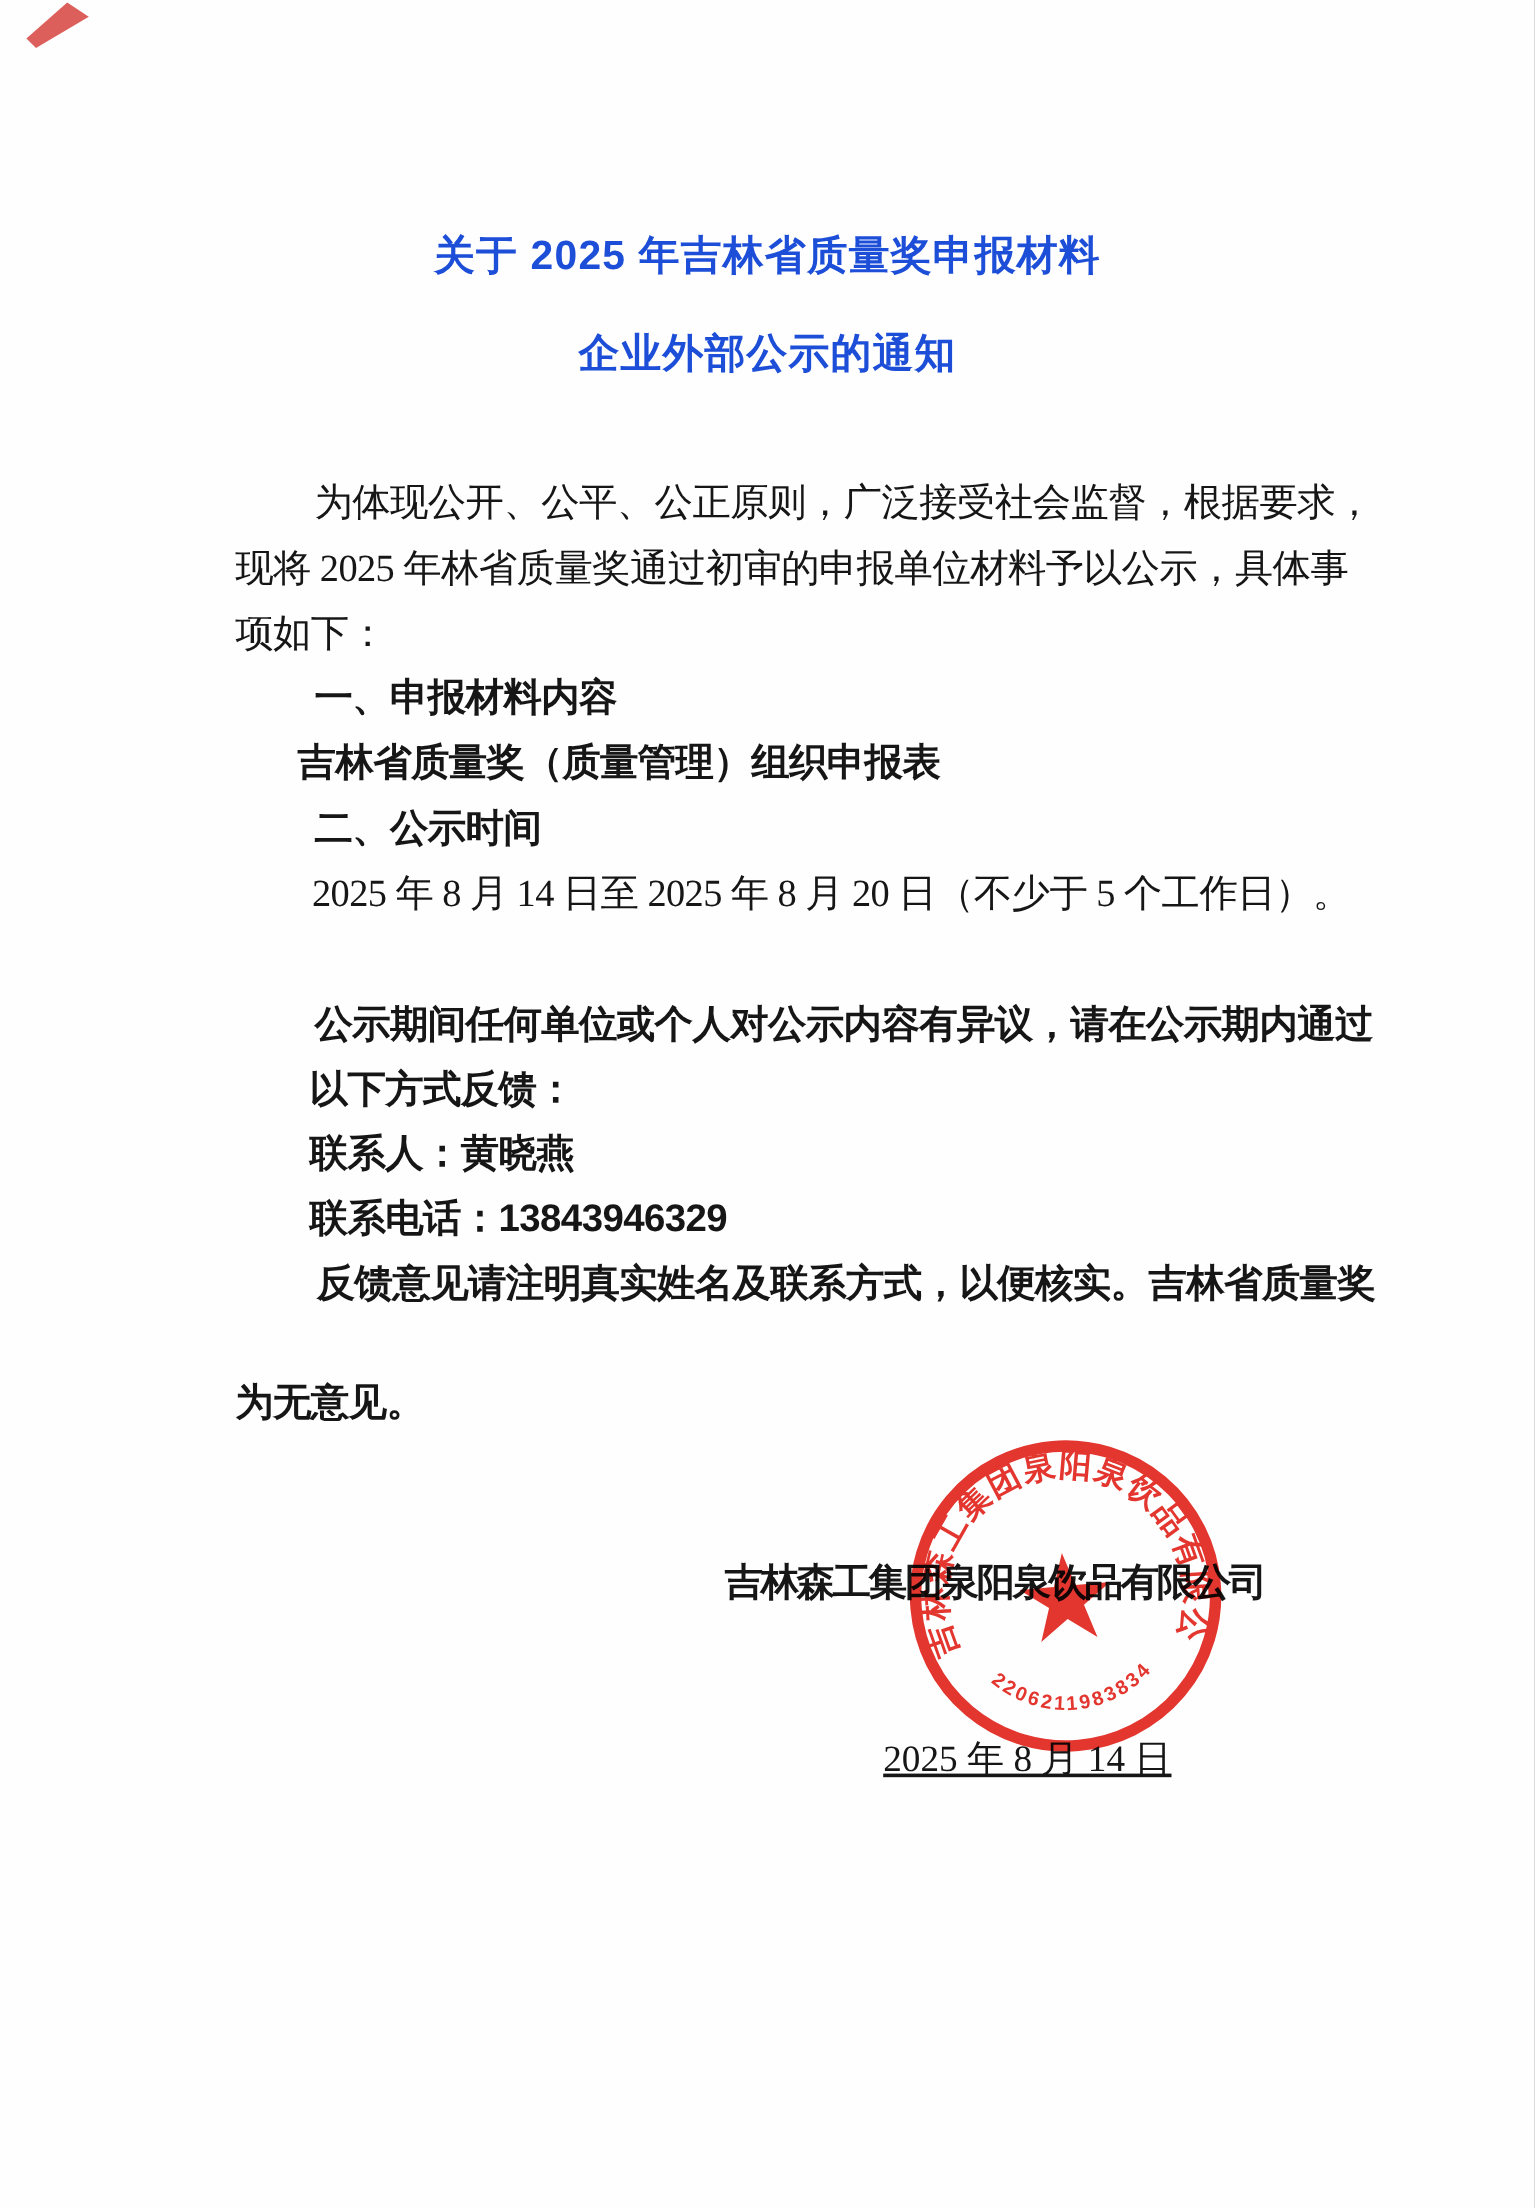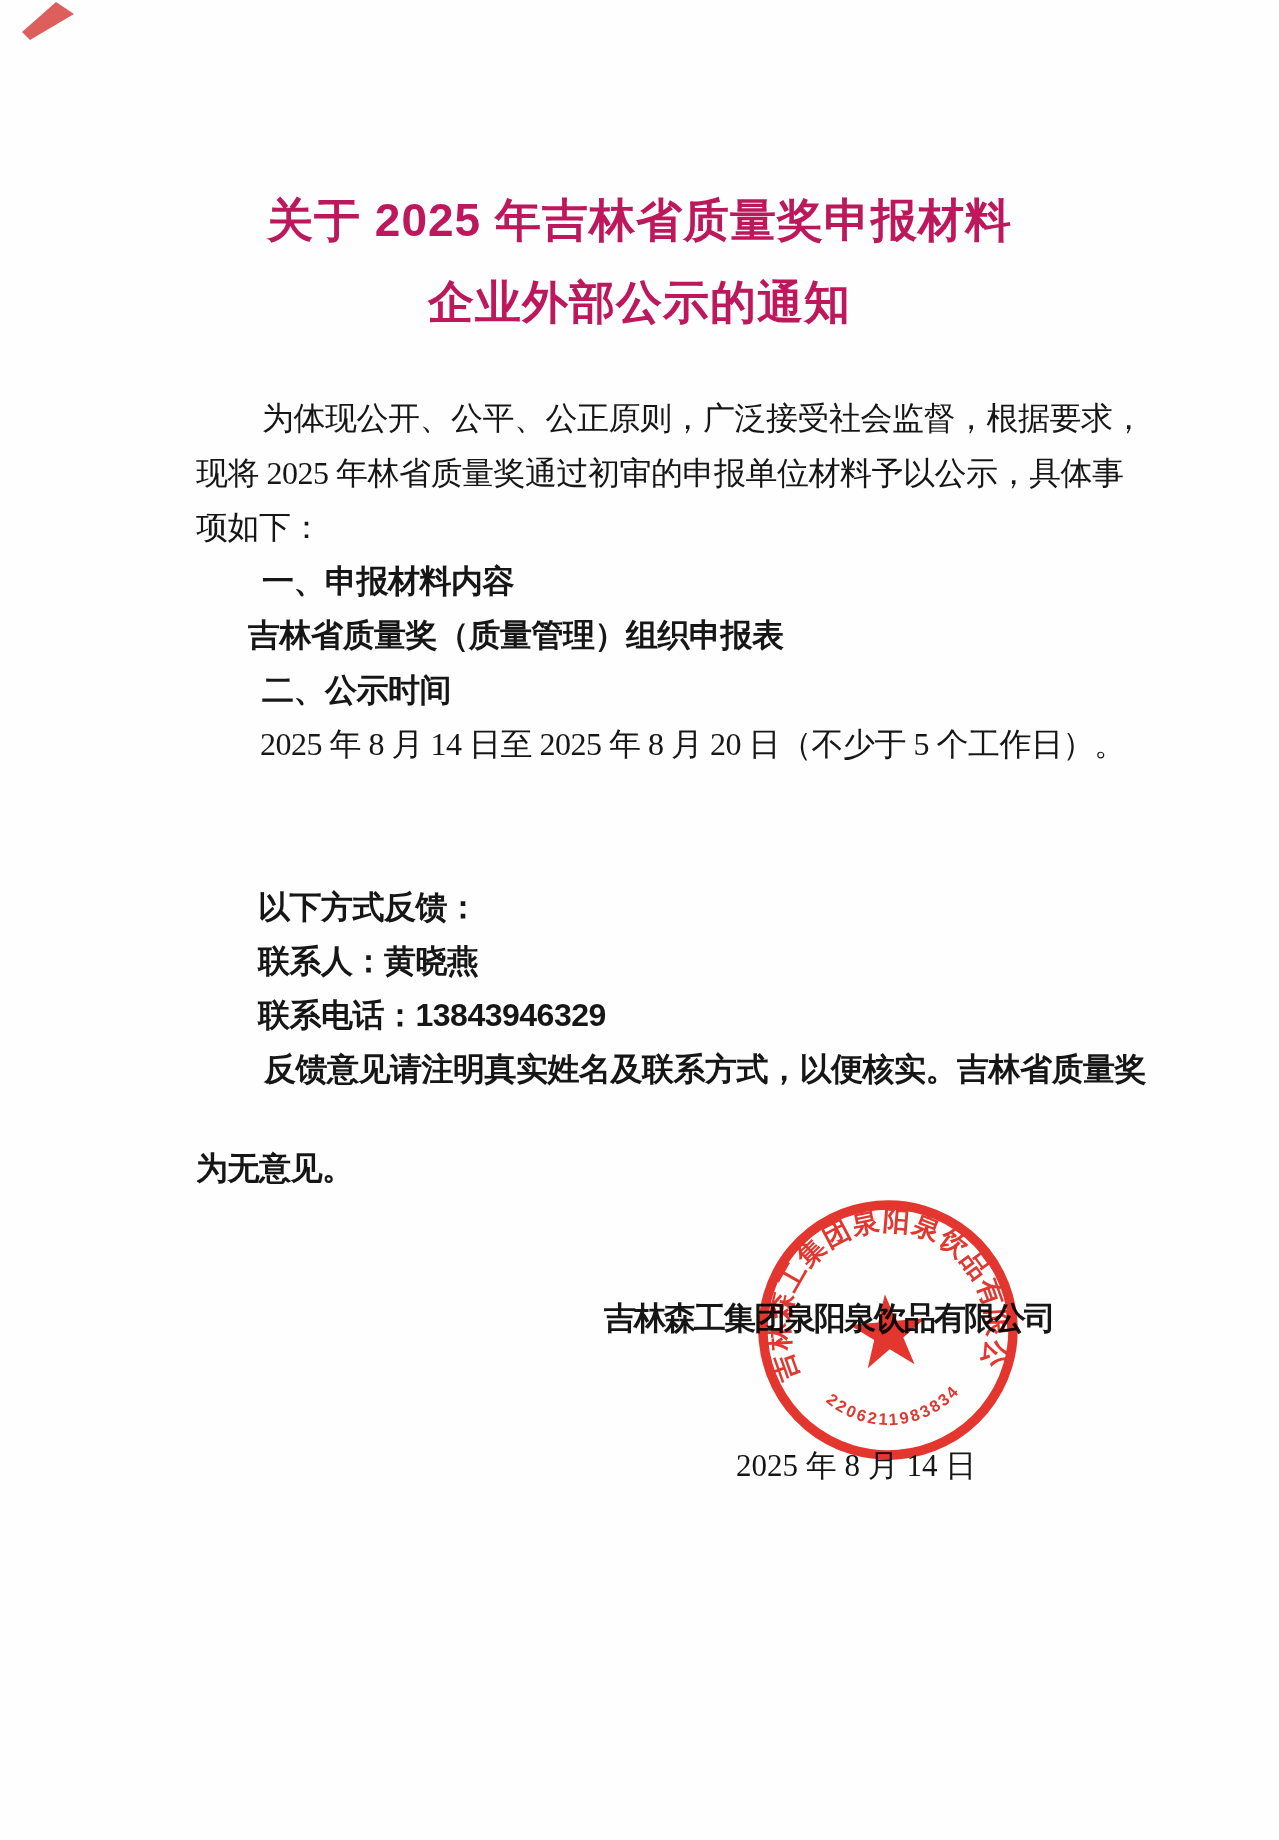--- a/index.html
+++ b/index.html
@@ -12,24 +12,24 @@
     font-family:"Liberation Serif","DejaVu Serif",serif;
     color:#161616;
   }
   .line{position:absolute;white-space:nowrap;line-height:1.18;}
   .serif{font-family:"Liberation Serif","DejaVu Serif",serif;font-size:32px;letter-spacing:-0.5px;}
   .sans{font-family:"Liberation Sans","DejaVu Sans",sans-serif;font-weight:600;font-size:32px;letter-spacing:-0.5px;}
   .heading{font-family:"Liberation Sans","DejaVu Sans",sans-serif;font-weight:700;font-size:32px;letter-spacing:-0.5px;}
   .doc-title{
     position:absolute;left:0;width:1279px;text-align:center;
     font-family:"Liberation Sans","DejaVu Sans",sans-serif;
-    font-weight:700;font-size:46px;letter-spacing:1px;color:#be185d;
+    font-weight:700;font-size:34px;letter-spacing:1px;color:#1d4ed8;
   }
   .company-line{font-size:32px;font-weight:700;letter-spacing:-2px;}
-  .date-line{font-size:31px;letter-spacing:0px;}
+  .date-line{font-size:31px;letter-spacing:0px;text-decoration:underline;}
   .stamp{
     position:absolute;left:752px;top:1194px;width:272px;height:272px;
     transform:rotate(-5deg);
     mix-blend-mode:multiply;
     opacity:.93;
   }
   .corner-mark{position:absolute;left:20px;top:0px;width:58px;height:42px;opacity:.85;}
 </style>
 </head>
 <body>
@@ -46,20 +46,21 @@
   <div class="line serif" style="left:262px;top:400px;">为体现公开、公平、公正原则，广泛接受社会监督，根据要求，</div>
   <div class="line serif" style="left:196px;top:455px;">现将 2025 年林省质量奖通过初审的申报单位材料予以公示，具体事</div>
   <div class="line serif" style="left:196px;top:509px;">项如下：</div>
 
   <div class="line heading" style="left:262px;top:563px;">一、申报材料内容</div>
   <div class="line sans" style="left:248px;top:617px;">吉林省质量奖（质量管理）组织申报表</div>
 
   <div class="line heading" style="left:262px;top:672px;">二、公示时间</div>
   <div class="line serif" style="left:260px;top:726px;">2025 年 8 月 14 日至 2025 年 8 月 20 日（不少于 5 个工作日）。</div>
 
+  <div class="line sans" style="left:262px;top:835px;">公示期间任何单位或个人对公示内容有异议，请在公示期内通过</div>
   <div class="line sans" style="left:258px;top:889px;">以下方式反馈：</div>
   <div class="line sans" style="left:258px;top:943px;">联系人：黄晓燕</div>
   <div class="line sans" style="left:258px;top:997px;">联系电话：13843946329</div>
   <div class="line sans" style="left:264px;top:1051px;">反馈意见请注明真实姓名及联系方式，以便核实。吉林省质量奖</div>
   <div class="line sans" style="left:196px;top:1106px;margin-top:44px;">为无意见。</div>
 
   <div class="line serif company-line" style="left:604px;top:1300px;">吉林森工集团泉阳泉饮品有限公司</div>
   <div class="line serif date-line" style="left:736px;top:1448px;">2025 年 8 月 14 日</div>
 
   <svg class="stamp" viewBox="0 0 272 272">

